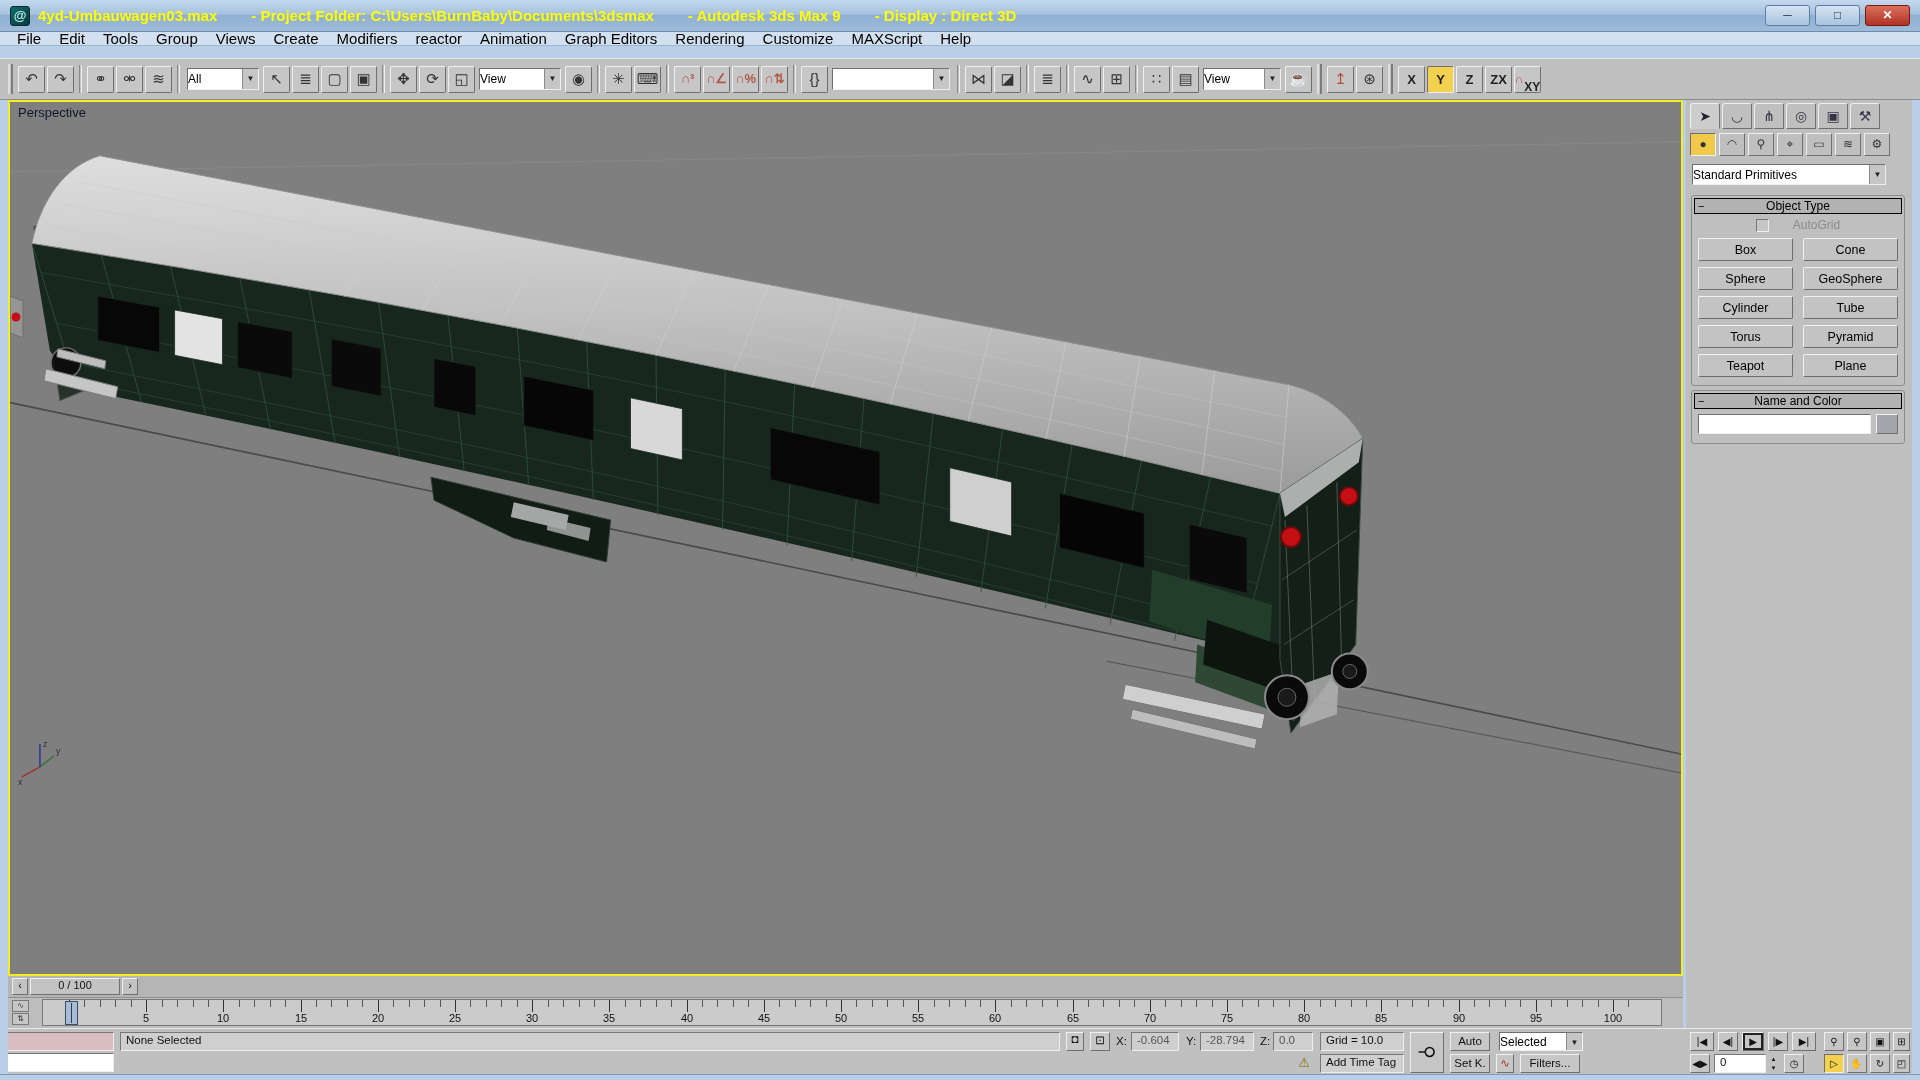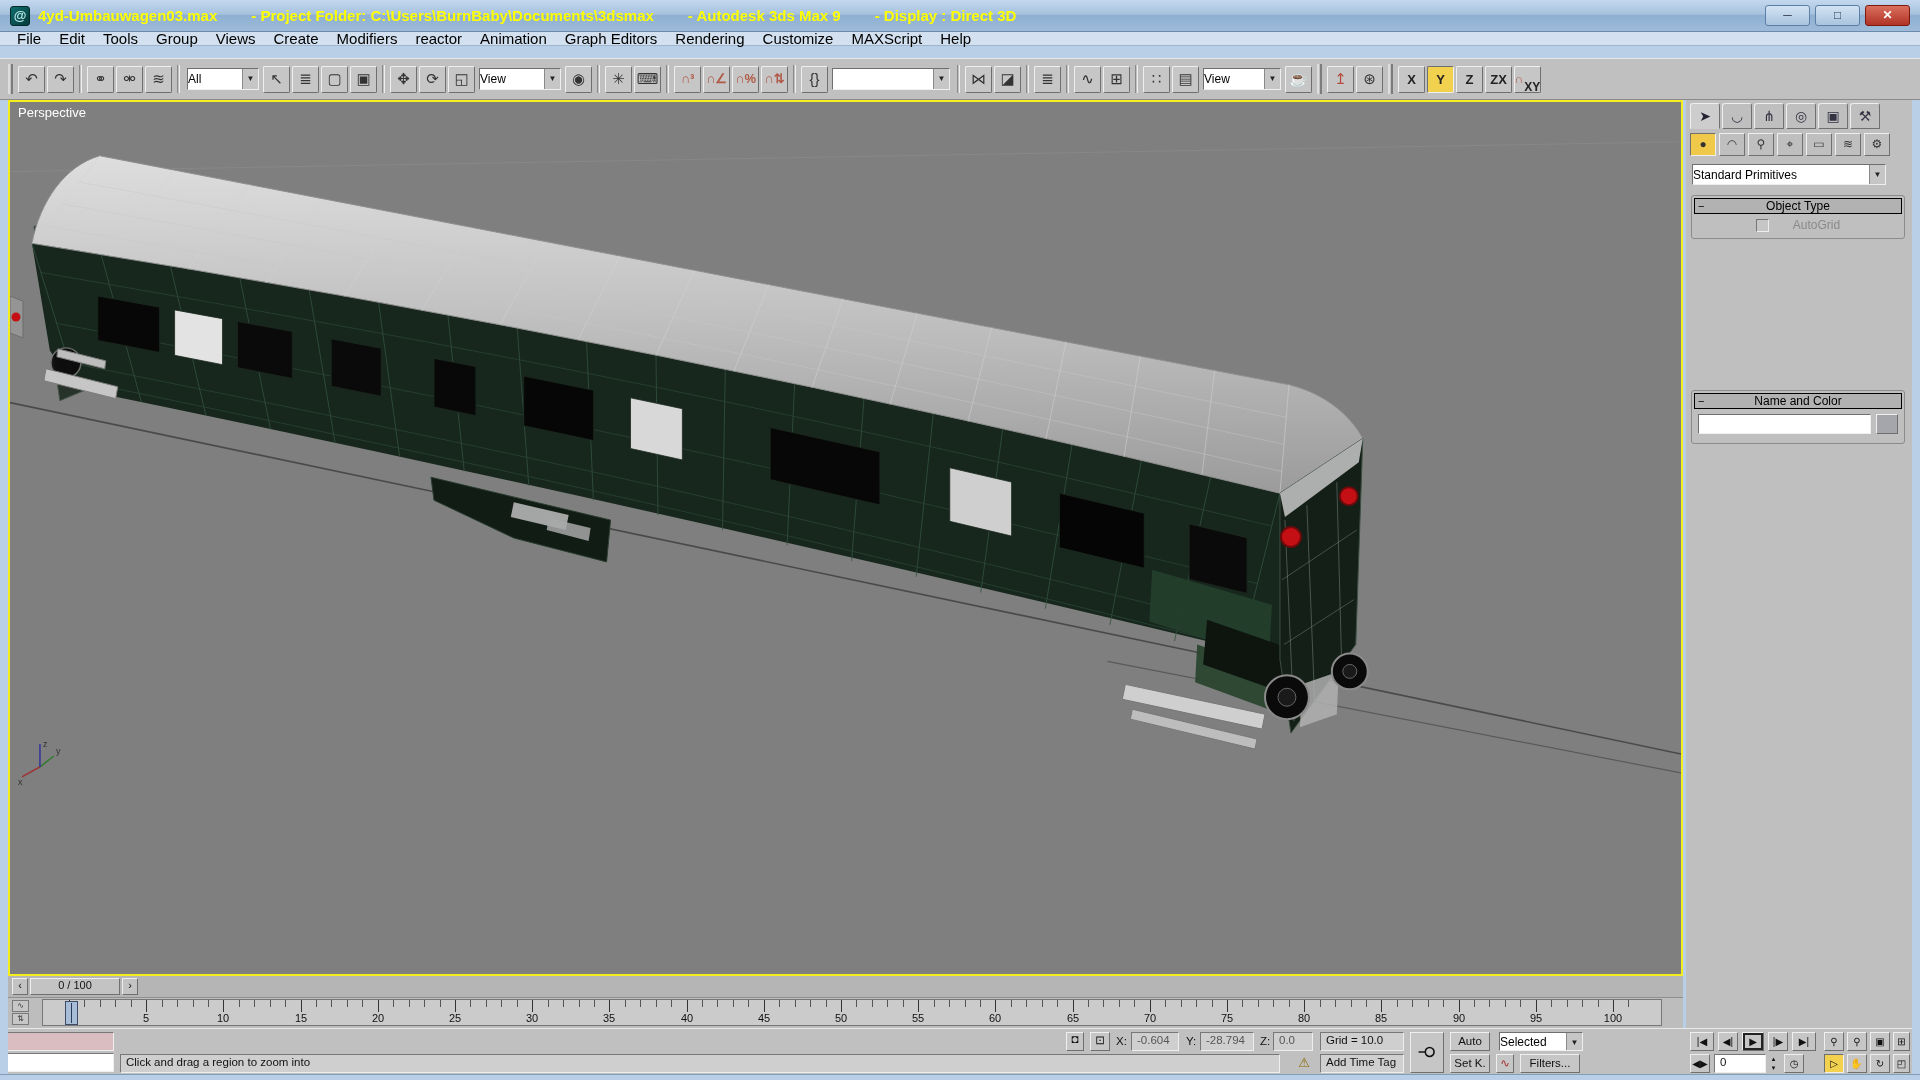--- a/index.html
+++ b/index.html
@@ -43,21 +43,21 @@
   .tdd-val { font-size:12px; padding:0 0; color:#000; flex:1; }
   .tdd-arrow { width:16px; height:100%; background:#c6c6c6; border-left:1px solid #8a8a8a;
     font-size:8px; text-align:center; line-height:20px; color:#222; }
   .xy-btn { display:flex; align-items:center; justify-content:center; gap:1px; }
   .xy-magnet { color:#b05a48; font-weight:bold; font-size:12px; }
   .xy-txt { font-weight:bold; font-size:12px; color:#222;margin-top:16px; }
 
   
   .viewport { position:absolute; left:8px; top:100px; width:1675px; height:876px;
     background:#7f7f7f; border:2px solid #f5ee1e; }
-  .vp-label { position:absolute; left:8px; top:3px; color:#ffffff; font-size:13px; z-index:5; }
+  .vp-label { position:absolute; left:8px; top:3px; color:#0f172a; font-size:13px; z-index:5; }
   .viewport svg { position:absolute; left:0; top:0; width:100%; height:100%; }
 
   
   .cmd-panel { position:absolute; left:1686px; top:100px; width:226px; height:928px; background:#bfbfbf; }
   .cp-tabs { position:absolute; left:4px; top:3px; display:flex; gap:2px; }
   .cp-tab { width:30px; height:26px; background:#bfbfbf; border:1px solid; border-color:#efefef #707070 #707070 #efefef;
     border-radius:3px 3px 0 0; text-align:center; line-height:24px; font-size:14px; color:#334; }
   .cp-tab.active { background:#cdcdcd; border-bottom-color:#cdcdcd; color:#223; }
   .cp-subtabs { position:absolute; left:4px; top:33px; display:flex; gap:3px; }
   .cp-sub { width:26px; height:23px; background:#bfbfbf; border:1px solid; border-color:#efefef #707070 #707070 #efefef;
@@ -374,20 +374,32 @@
   </div>
 
   <div class="rollout" style="top:95px">
     <div class="rollout-header">
       <span class="collapse">−</span>
       <span>Object Type</span>
     </div>
     <div class="autogrid-row">
       <span class="checkbox"></span>
       <span class="autogrid-label">AutoGrid</span>
+    </div>
+    <div class="ot-grid">
+      <button class="ot-btn">Box</button>
+      <button class="ot-btn">Cone</button>
+      <button class="ot-btn">Sphere</button>
+      <button class="ot-btn">GeoSphere</button>
+      <button class="ot-btn">Cylinder</button>
+      <button class="ot-btn">Tube</button>
+      <button class="ot-btn">Torus</button>
+      <button class="ot-btn">Pyramid</button>
+      <button class="ot-btn">Teapot</button>
+      <button class="ot-btn">Plane</button>
     </div>
   </div>
 
   <div class="rollout" style="top:290px">
     <div class="rollout-header">
       <span class="collapse">−</span>
       <span>Name and Color</span>
     </div>
     <div class="nc-row">
       <input class="nc-input" value="" style="">
@@ -429,21 +441,21 @@
     <span class="tick-label" style="left:1416px">90</span>
     <span class="tick-label" style="left:1493px">95</span>
     <span class="tick-label" style="left:1570px">100</span>
     <div class="frame-marker"></div>
   </div>
 </div>
 
 <div class="statusbar">
   <div class="sb sfield spink" style="left:2px;top:3px;width:112px;height:19px"></div>
   <div class="sb sfield swhite" style="left:2px;top:24px;width:112px;height:19px"></div>
-  <div class="sb sfield" style="left:120px;top:25px;width:1160px;height:19px">Click and drag a region to zoom into</div>
+  <div class="sb sfield" style="left:120px;top:3px;width:940px;height:19px">None Selected</div>
   <div class="sb sbtn" style="left:1066px;top:3px;width:18px;height:19px">◘</div>
   <div class="sb sbtn" style="left:1090px;top:3px;width:20px;height:19px">⊡</div>
   <span class="sb slabel" style="left:1116px;top:6px">X:</span>
   <div class="sb sfield" style="left:1131px;top:3px;width:48px;height:19px;color:#555">-0.604</div>
   <span class="sb slabel" style="left:1186px;top:6px">Y:</span>
   <div class="sb sfield" style="left:1200px;top:3px;width:54px;height:19px;color:#555">-28.794</div>
   <span class="sb slabel" style="left:1260px;top:6px">Z:</span>
   <div class="sb sfield" style="left:1273px;top:3px;width:40px;height:19px;color:#555">0.0</div>
   <div class="sb sfield" style="left:1320px;top:3px;width:84px;height:19px">Grid = 10.0</div>
   <div class="sb warn" style="left:1294px;top:25px;width:20px;height:19px">⚠</div>

